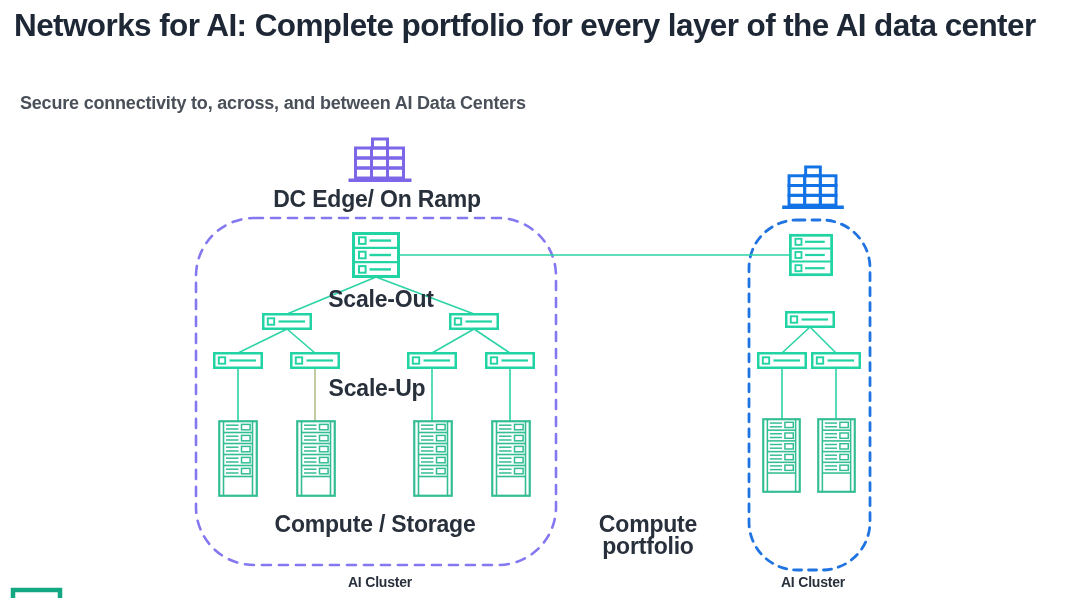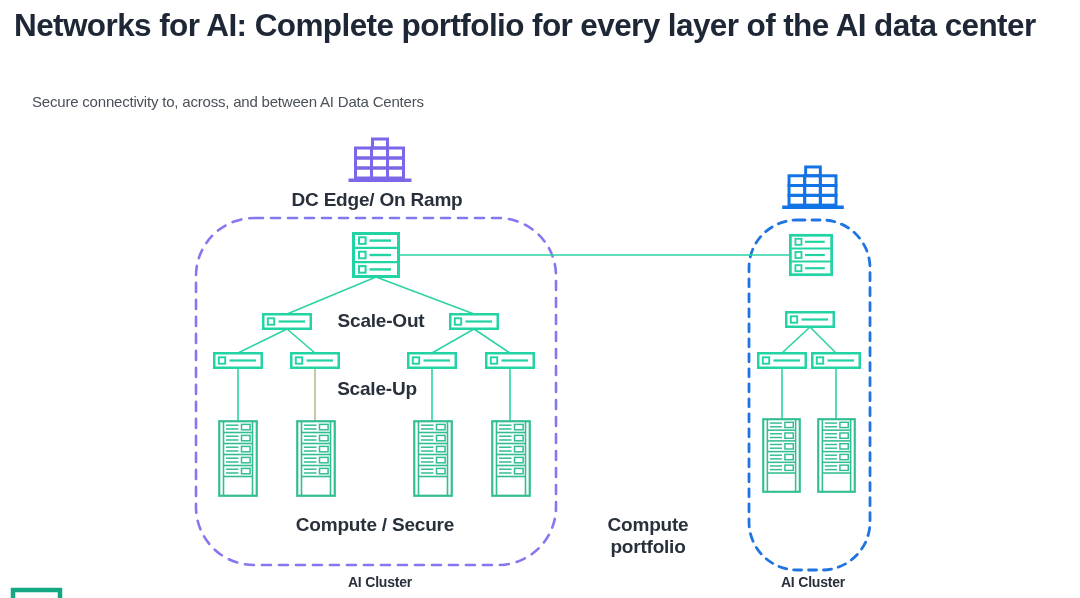--- a/index.html
+++ b/index.html
@@ -2,24 +2,24 @@
 <html style="--title-dark: #1e2735; --subtitle-gray: #4a5059; --label-dark: #28303c; --switch-green: #22d3a3; --rack-green: #33bd93; --line-green: #2bd3a5; --olive-line: #b3bf8a; --purple-border: #8478f0; --blue-border: #1f74e2; --purple-building: #7d66e7; --blue-building: #1273e6; --logo-green: #13a883;"><head>
 <meta charset="utf-8">
 <style>
   * { margin:0; padding:0; box-sizing:border-box; }
   html,body { width:1080px; height:598px; overflow:hidden; background:#fff; }
   .slide { position:relative; width:1080px; height:598px; background:#fff;
            font-family:"Liberation Sans", sans-serif; }
   .title { position:absolute; left:14px; top:7px; width:1058px;
            font-size:31.5px; line-height:1.18; font-weight:bold;
            letter-spacing:-0.6px; color:var(--title-dark); }
-  .subtitle { position:absolute; left:32px; top:93px; font-size:15px;
-              letter-spacing:-0.2px; color:var(--subtitle-gray); }
+  .subtitle { position:absolute; left:20px; top:93px; font-size:18px;
+              letter-spacing:-0.2px; color:var(--subtitle-gray);font-weight:bold; }
   .dlabel { position:absolute; transform:translateX(-50%);
-            font-weight:bold; color:var(--label-dark); font-size:19px;
+            font-weight:bold; color:var(--label-dark); font-size:23px;
             line-height:21.5px; white-space:nowrap; text-align:center;
             letter-spacing:-0.2px; }
   .dlabel.small { font-size:14px; line-height:15px; }
   svg.diagram { position:absolute; left:0; top:0; }
   .purple-dash { stroke:var(--purple-border); }
   .blue-dash   { stroke:var(--blue-border); }
   .links line  { stroke:var(--line-green); }
   .links line.olive { stroke:var(--olive-line); }
   .sw  { color:var(--switch-green); }
   .rk  { color:var(--rack-green); }
@@ -147,28 +147,28 @@
     <use href="#leaf-switch" x="811" y="352" width="50" height="17" class="sw"></use>
 
     <use href="#rack" x="762" y="418" width="39" height="75" class="rk"></use>
     <use href="#rack" x="817" y="418" width="39" height="75" class="rk"></use>
 
     <rect x="13" y="590" width="47" height="26" fill="none" class="logo" stroke-width="4.5"></rect>
   </svg>
 
   <div class="dlabel" style="left:377px; top:189px;">DC Edge/ On Ramp</div>
 
-  <div class="dlabel" style="left:381px; top:310px;">Scale-Out</div>
+  <div class="dlabel" style="left:381px; top:289px;">Scale-Out</div>
 
   <div class="dlabel" style="left:377px; top:378px;">Scale-Up</div>
 
   <div class="dlabel" style="left:657px; top:259px;">
   </div>
 
-  <div class="dlabel" style="left:375px; top:514px;">Compute / Secure</div>
+  <div class="dlabel" style="left:375px; top:514px;">Compute / Storage</div>
 
   <div class="dlabel" style="left:648px; top:514px;">
     <div>Compute</div>
     <div>portfolio</div>
   </div>
 
   <div class="dlabel small" style="left:380px; top:575px;">AI Cluster</div>
 
   <div class="dlabel small" style="left:813px; top:575px;">AI Cluster</div>
 

